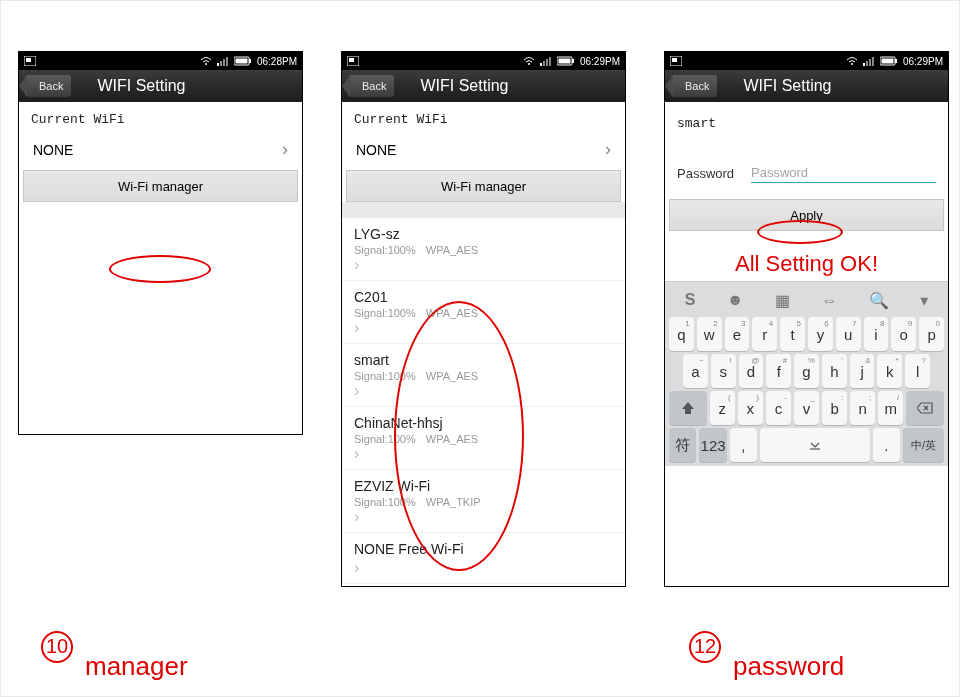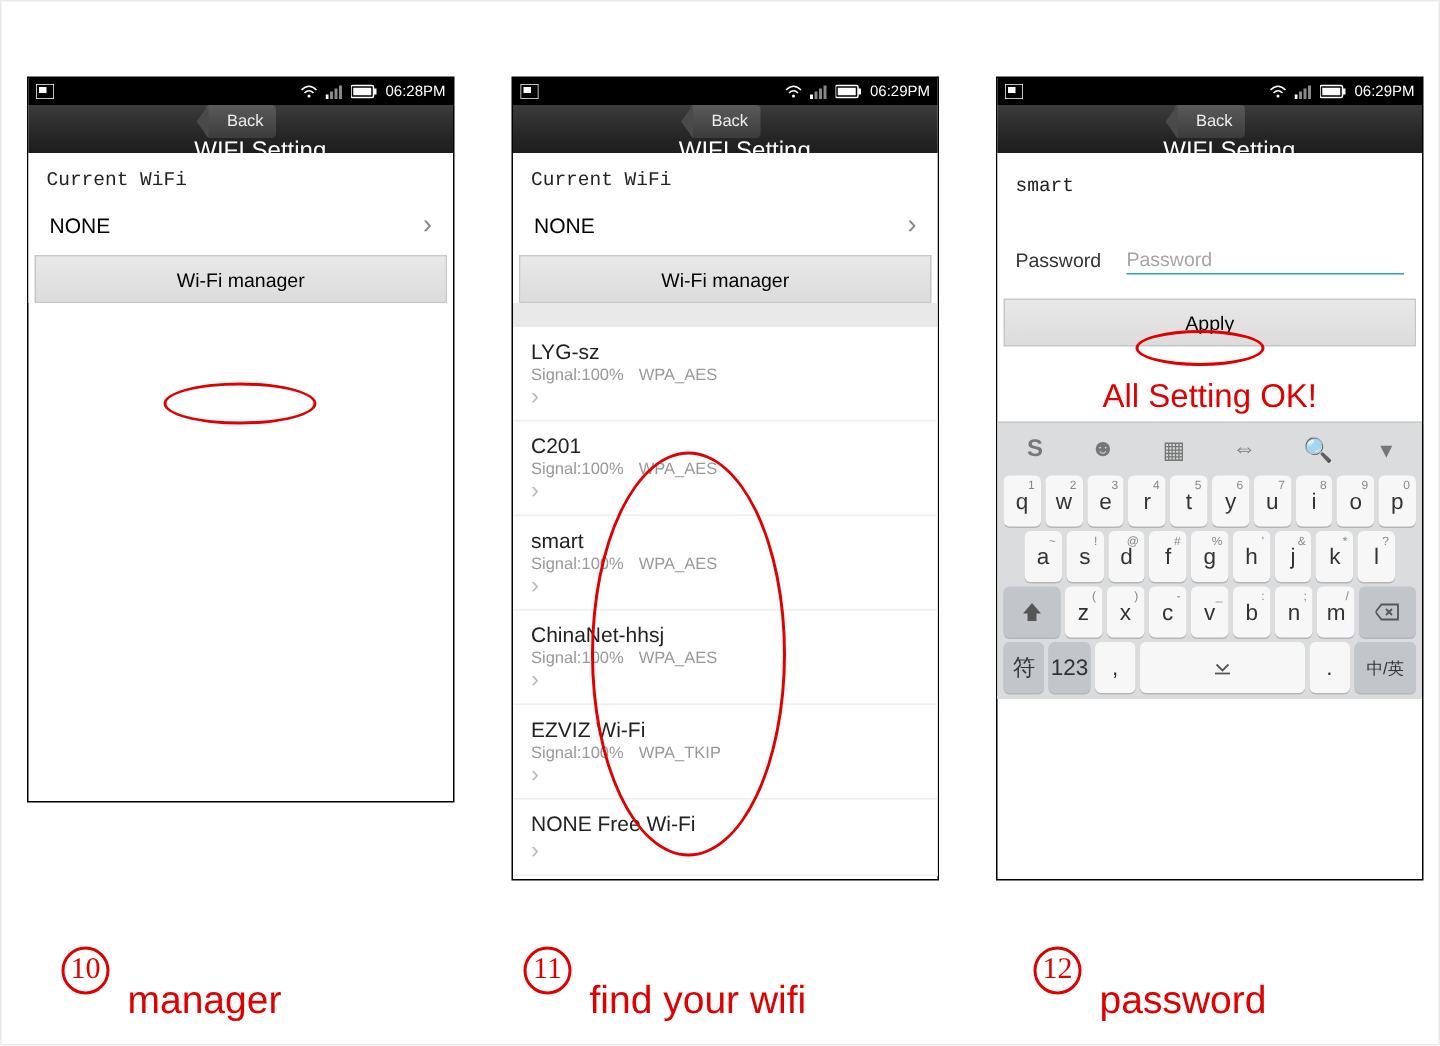--- a/index.html
+++ b/index.html
@@ -1,25 +1,25 @@
 <!DOCTYPE html>
 <html><head>
 <meta charset="utf-8">
 <style>
   * { margin:0; padding:0; box-sizing:border-box; font-family: Arial, Helvetica, sans-serif; }
   body { background:#ffffff; width:960px; height:697px; position:relative; overflow:hidden; }
   .stage { width:960px; height:697px; position:relative; border:1px solid #e9e9e9; }
   .phone { position:absolute; width:285px; border:1px solid #000; background:#fff; }
-  .phone.p1 { left:17px;  top:50px; height:484px; }
+  .phone.p1 { left:17px;  top:50px; height:384px; }
   .phone.p2 { left:340px; top:50px; height:536px; }
   .phone.p3 { left:663px; top:50px; height:536px; }
   .statusbar { height:18px; background:#000; color:#fff; display:flex; justify-content:flex-end; align-items:center; padding:0 5px; gap:5px; font-size:10px; }
   .statusbar svg { display:block; }
   .st-left { margin-right:auto; display:flex; align-items:center; }
-  .header { height:32px; background:linear-gradient(#3c3c3c,#2a2a2a,#1d1d1d); display:flex; align-items:center; padding:0 6px;flex-direction:column; }
+  .header { height:32px; background:linear-gradient(#3c3c3c,#2a2a2a,#1d1d1d); display:flex; align-items:center; padding:0 6px; }
   .backbtn { position:relative; height:22px; line-height:22px; background:linear-gradient(#5a5a5a,#3c3c3c); color:#eee; font-size:11px; padding:0 8px 0 14px; border-radius:3px; cursor:pointer; }
   .backbtn::before { content:""; position:absolute; left:-6px; top:0; width:0; height:0; border-top:11px solid transparent; border-bottom:11px solid transparent; border-right:8px solid #4a4a4a; }
   .htitle { flex:1; text-align:left; color:#fff; font-size:16px; padding-left:26px; }
   .body { background:#fff; }
   .lbl { font-size:13px; color:#222; padding:10px 12px 4px;font-family:Liberation Mono, monospace; }
   .nonerow { display:flex; align-items:center; justify-content:space-between; padding:8px 14px 10px; font-size:14px; }
   .nonerow .chev { color:#888; font-size:18px; }
   .btn { margin:0 4px; height:32px; background:linear-gradient(#e8e8e8,#dcdcdc); border:1px solid #c7c7c7; display:flex; align-items:center; justify-content:center; font-size:13px; cursor:pointer; }
   .spacer { height:16px; background:#e9e9e9; }
   .list { background:#fff; }
@@ -45,21 +45,21 @@
   .key.space { flex:4; }
   
   .ann-circle { position:absolute; border:2px solid #e00000; border-radius:50%; pointer-events:none; }
   .ann-c1 { left:108px;  top:254px; width:102px; height:28px; }
   .ann-c2 { left:393px;  top:300px; width:130px; height:270px; }
   .ann-c3 { left:756px;  top:219px; width:86px;  height:24px; }
   .caption { position:absolute; top:610px; display:flex; align-items:center; gap:12px; }
   .caption.c1 { left:40px; }
   .caption.c2 { left:348px; }
   .caption.c3 { left:688px; }
-  .numcircle { width:32px; height:32px; border:2px solid #e00000; border-radius:50%; display:flex; align-items:center; justify-content:center; color:#e00000; font-size:20px; font-family:Liberation Serif, serif; }
+  .numcircle { width:32px; height:32px; border:2px solid #e00000; border-radius:50%; display:flex; align-items:center; justify-content:center; color:#e00000; font-size:20px; font-family:Liberation Sans, sans-serif; }
   .captext { color:#e00000; font-size:26px;margin-top:40px; }
 </style>
 </head>
 <body>
 
 <div class="stage">
 
   <div class="phone p1">
     <div class="statusbar">
       <span class="st-left">
@@ -325,22 +325,18 @@
   </div>
 
   <div class="ann-circle ann-c1"></div>
   <div class="ann-circle ann-c2"></div>
   <div class="ann-circle ann-c3"></div>
 
   <div class="caption c1">
     <div class="numcircle">10</div>
     <div class="captext">manager</div>
   </div>
-  <div class="caption c2">
-    <div class="numcircle">11</div>
-    <div class="captext">find  your wifi</div>
-  </div>
   <div class="caption c3">
     <div class="numcircle">12</div>
     <div class="captext">password</div>
   </div>
 
 </div>
 
 </body></html>

